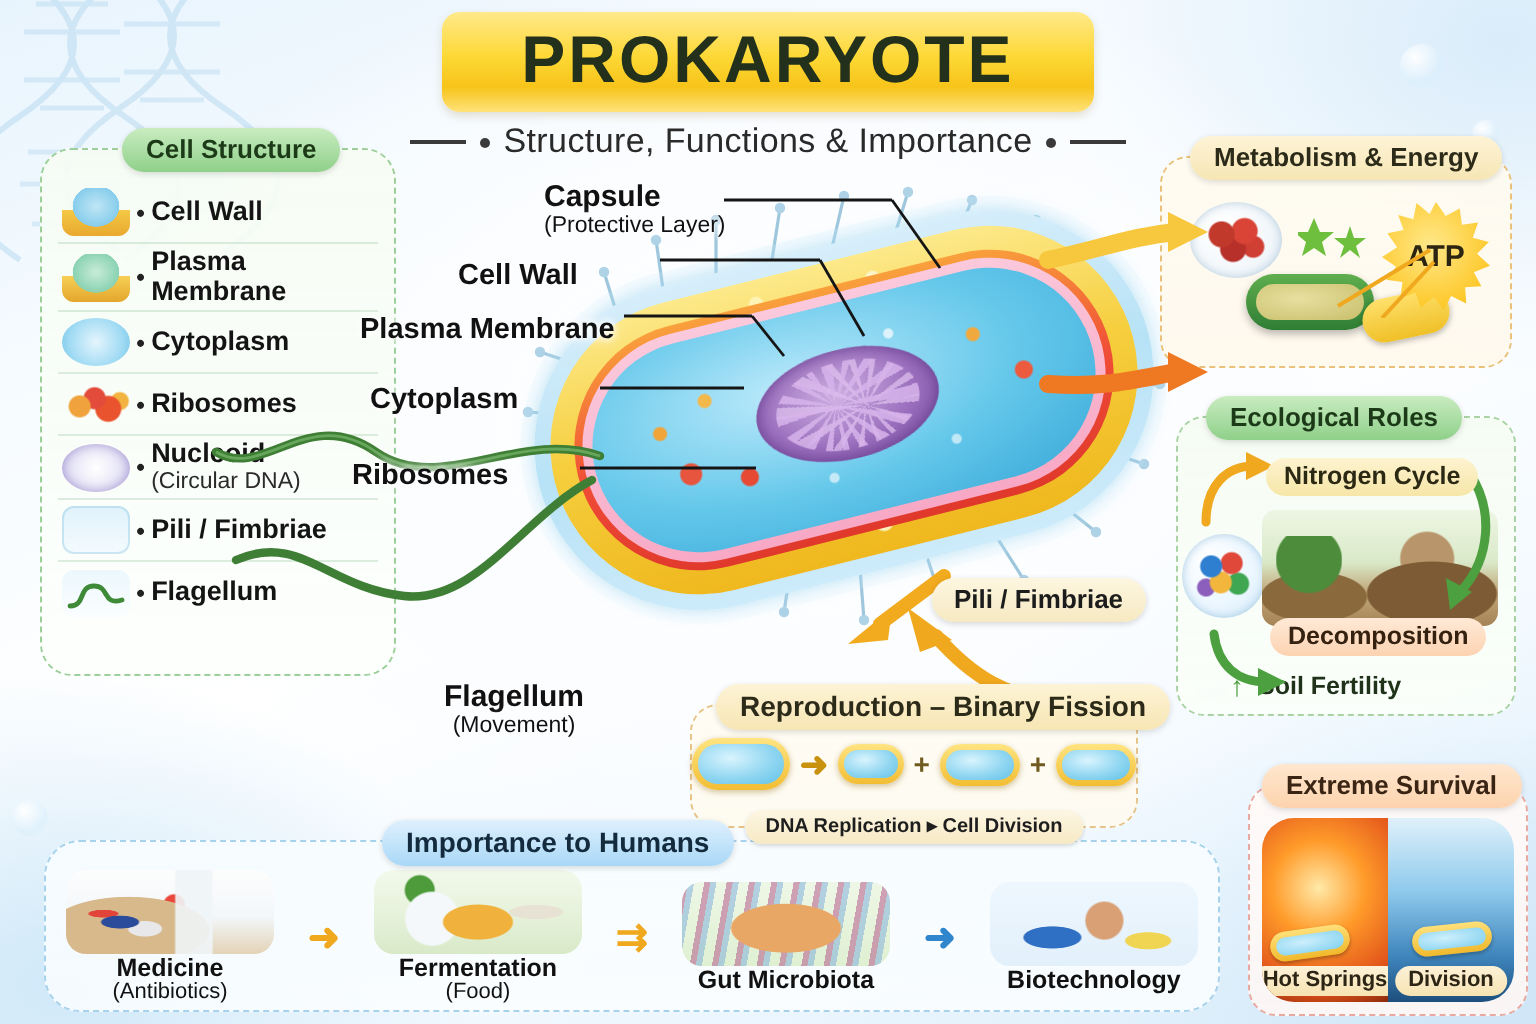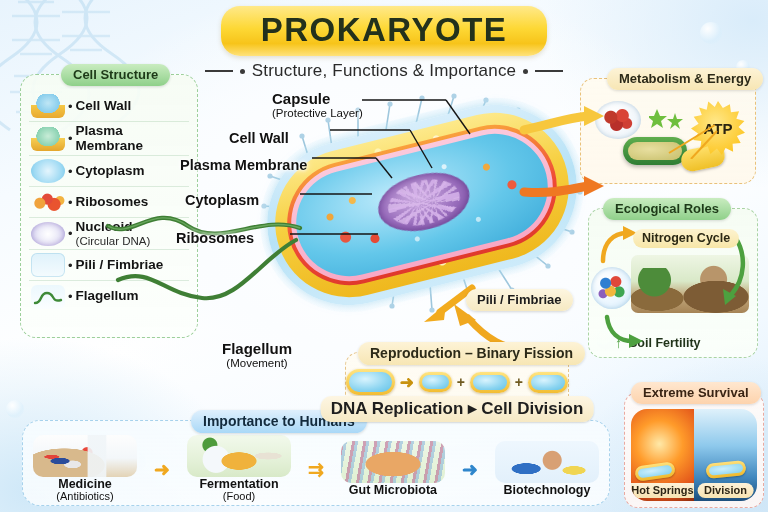--- a/index.html
+++ b/index.html
@@ -19,21 +19,21 @@
   
   #bg-deco { inset: 0; pointer-events: none; }
   .bokeh { position: absolute; border-radius: 50%;
     background: radial-gradient(circle at 35% 30%, rgba(255,255,255,.95), rgba(215,238,252,.45) 60%, rgba(190,225,248,0) 100%); }
 
   
   #title-block { left: 0; right: 0; top: 6px; text-align: center; }
   #title-badge {
     display: inline-block; padding: 5px 40px 7px;
     background: linear-gradient(180deg,#ffe98a 0%, #fdd835 45%, #f7c41a 75%, #ffe27a 100%);
-    border-radius: 19px;
+    border-radius: 9px;
     box-shadow: 0 2px 5px rgba(120,90,0,.18);
   }
   #title-text {
     font-size: 33px; font-weight: bold; letter-spacing: 1.5px;
     color: #23311c; font-family: "Liberation Sans", sans-serif;
   }
   #subtitle-row { display: flex; align-items: center; justify-content: center; gap: 7px; margin-top: 5px; }
   .sub-line { width: 28px; height: 2px; background: #3a3a3a; }
   .sub-dot { width: 5px; height: 5px; border-radius: 50%; background: #3a3a3a; }
   #subtitle-text { font-size: 17px; color: #2a2a2a; letter-spacing: .2px; }
@@ -134,21 +134,21 @@
                 text-shadow: 0 0 4px #fff, 0 0 8px #fff, 0 0 3px #fff; }
   .lead-label .sub2 { display: block; font-size: 11.5px; font-weight: 400; text-align: center; }
 
   .pill-label { position: absolute; font-weight: bold; font-size: 13px; color: #1c1c1c;
     background: linear-gradient(180deg,#fdf6e0 0%, #f6e9c2 100%);
     border-radius: 12px; padding: 3px 11px 4px; box-shadow: 0 1px 3px rgba(0,0,0,.16); z-index: 8; white-space: nowrap; }
 
   
   #panel-metab { left: 580px; top: 78px; width: 176px; height: 106px;
     border: 1.4px dashed #e9c17a; background: linear-gradient(180deg, rgba(255,251,240,.92), rgba(255,248,235,.86)); }
-  #metab-badge { left: 26px; top: -11px; }
+  #metab-badge { left: 14px; top: -11px; }
   #atp-burst { position: absolute; right: 10px; top: 22px; width: 54px; height: 54px;
     background: radial-gradient(circle at 45% 40%, #ffe88a 0%, #fdc92c 70%, #f5b60f 100%);
     clip-path: polygon(50% 0%,59% 13%,72% 6%,74% 21%,89% 19%,84% 33%,99% 37%,88% 48%,100% 59%,85% 65%,92% 78%,77% 79%,78% 94%,64% 87%,57% 100%,48% 88%,36% 98%,31% 84%,17% 89%,19% 74%,4% 72%,13% 60%,0% 51%,14% 42%,5% 29%,20% 26%,15% 12%,29% 16%,32% 1%,44% 11%);
     display: flex; align-items: center; justify-content: center; }
   #atp-text { font-size: 15px; font-weight: bold; color: #2b2410; }
   .blob-cell { position: absolute; border-radius: 999px; }
 
   #panel-eco { left: 588px; top: 208px; width: 170px; height: 150px;
     border: 1.4px dashed #a9d3a4; background: linear-gradient(180deg, rgba(245,252,243,.93), rgba(251,255,250,.88)); }
   #eco-badge { left: 14px; top: -11px; }
@@ -198,21 +198,21 @@
     border: 1.4px dashed #e6c489; border-radius: 14px; background: linear-gradient(180deg, rgba(255,252,243,.9), rgba(255,250,238,.84)); }
   #repro-badge { left: 12px; top: -11px; font-size: 14px; }
   #repro-row { position: absolute; left: 0; right: 0; top: 16px; display: flex; align-items: center; justify-content: center; gap: 5px; }
   .bac { border-radius: 999px; background: linear-gradient(180deg,#ffe481 0%, #f2bd33 100%);
          box-shadow: 0 1px 3px rgba(140,100,10,.4); position: relative; }
   .bac::after { content:""; position:absolute; inset:3px; border-radius:999px;
     background: radial-gradient(ellipse at 38% 35%, #d9f4fe 0%, #8bd4f0 60%, #61c2e8 100%); }
   .repro-sep { font-size: 14px; color: #6f5a20; font-weight: bold; }
   #repro-sub { position: absolute; left: 50%; transform: translateX(-50%); bottom: -9px;
     background: linear-gradient(180deg,#fdf6e3,#f6e9c4); border-radius: 11px; padding: 2px 10px 3px;
-    font-size: 17px; font-weight: bold; color: #1e1e1e; white-space: nowrap; box-shadow: 0 1px 2px rgba(0,0,0,.15); z-index: 9; }
+    font-size: 10px; font-weight: bold; color: #1e1e1e; white-space: nowrap; box-shadow: 0 1px 2px rgba(0,0,0,.15); z-index: 9; }
 
   
   #panel-import { left: 22px; top: 420px; width: 588px; height: 86px;
     border: 1.4px dashed #a7d2ec; border-radius: 18px; background: linear-gradient(180deg, rgba(247,252,255,.9), rgba(252,254,255,.82)); }
   #import-badge { left: 168px; top: -11px; font-size: 14px; }
   #import-row { position: absolute; left: 6px; right: 6px; top: 14px; bottom: 2px;
                 display: flex; align-items: center; justify-content: space-between; }
   .imp-item { display: flex; flex-direction: column; align-items: center; width: 112px; }
   .imp-pic { width: 104px; height: 42px; border-radius: 10px; position: relative; overflow: hidden; }
   .imp-cap { font-size: 12.5px; font-weight: bold; color: #111; text-align: center; line-height: 1.05; margin-top: 1px; }
@@ -507,20 +507,21 @@
   <path d="M86,16 L66,26 L66,6 Z" fill="#f7c73d"></path>
   <path d="M6,92 C34,94 48,90 70,86" stroke="#ef7822" stroke-width="9" fill="none" stroke-linecap="round"></path>
   <path d="M86,86 L66,96 L66,76 Z" fill="#ef7822"></path>
 </svg>
 
 <div class="panel" id="panel-eco">
   <div class="badge green" id="eco-badge">Ecological Roles</div>
   <div id="eco-microbes"></div>
   <div id="eco-photo"></div>
   <div class="eco-pill yellow" style="left:44px;top:20px">Nitrogen Cycle</div>
+  <div class="eco-pill orange" style="left:46px;top:100px">Decomposition</div>
   <span id="soil-arrow">↑</span>
   <span id="soil-text">Soil Fertility</span>
   <svg width="170" height="150" style="position:absolute;inset:0;pointer-events:none">
     <path d="M14,52 C14,34 24,24 38,24" stroke="#f0a81f" stroke-width="4.5" fill="none" stroke-linecap="round"></path>
     <path d="M48,24 L34,31 L34,17 Z" fill="#f0a81f"></path>
     <path d="M146,28 C158,46 156,70 142,86" stroke="#4da03f" stroke-width="4.5" fill="none" stroke-linecap="round"></path>
     <path d="M136,96 L134,80 L147,87 Z" fill="#4da03f"></path>
     <path d="M18,108 C20,124 30,132 44,132" stroke="#4da03f" stroke-width="4.5" fill="none" stroke-linecap="round"></path>
     <path d="M54,132 L40,139 L40,125 Z" fill="#4da03f"></path>
   </svg>

